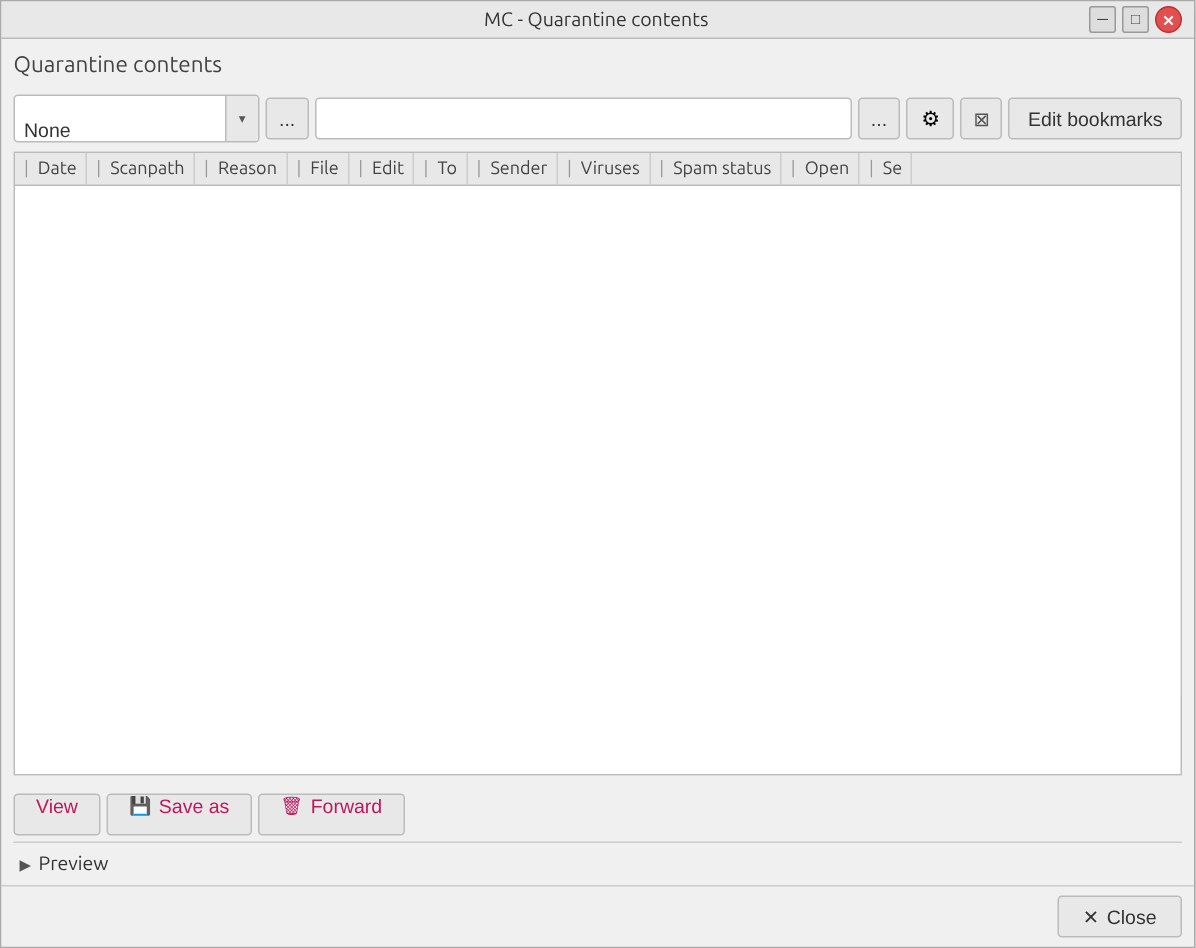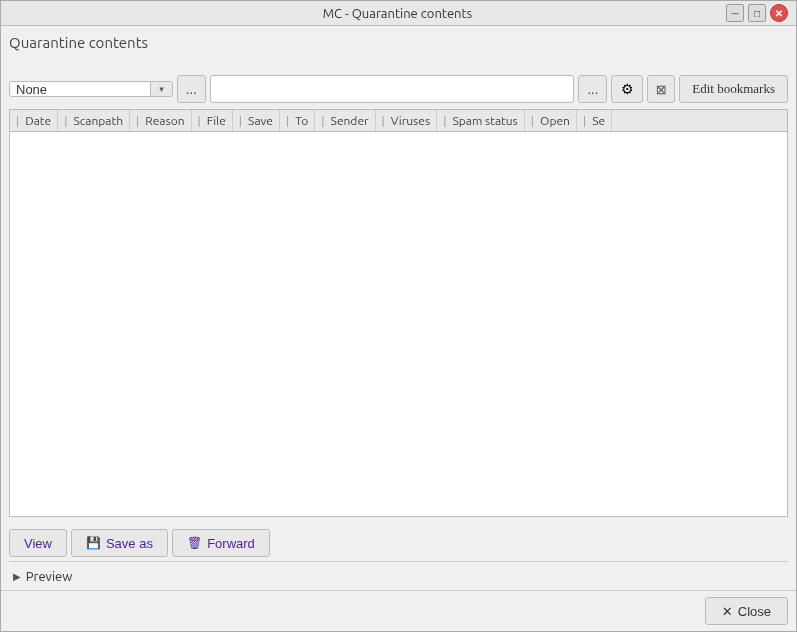--- a/index.html
+++ b/index.html
@@ -66,35 +66,35 @@
     .content-area {
       flex: 1;
       display: flex;
       flex-direction: column;
       padding: 8px 8px 0 8px;
       background: #f0f0f0;
     }
     .page-title {
       font-size: 15px;
       color: #444;
-      margin-bottom: 24px;
+      margin-bottom: 12px;
       font-weight: normal;
     }
     .toolbar {
       display: flex;
       align-items: center;
       gap: 4px;
       margin-bottom: 6px;
     }
     .combo-box {
       display: flex;
-      align-items: center;
+      align-items: flex-end;
       border: 1px solid #bbb;
       background: white;
-      height: 16px;
+      height: 32px;
       border-radius: 3px;
       overflow: hidden;
     }
     .combo-input {
       border: none;
       background: transparent;
       padding: 0 6px;
       width: 140px;
       font-size: 13px;
       outline: none;
@@ -162,21 +162,20 @@
     }
     .edit-bookmarks-btn {
       height: 28px;
       padding: 0 12px;
       border: 1px solid #bbb;
       background: #e8e8e8;
       border-radius: 3px;
       cursor: pointer;
       font-size: 13px;
       color: #333;
-      font-family: Liberation Serif, serif;
     }
     .table-container {
       flex: 1;
       border: 1px solid #bbb;
       background: white;
       overflow: auto;
       margin-bottom: 6px;
     }
     .table-header {
       display: flex;
@@ -212,23 +211,22 @@
       flex-shrink: 0;
     }
     .bottom-btn {
       height: 28px;
       padding: 0 14px;
       border: 1px solid #bbb;
       background: #e8e8e8;
       border-radius: 3px;
       cursor: pointer;
       font-size: 13px;
-      color: #4c1d95;
-      display: flex;
-      align-items: center;
+      color: #be185d;
+      display: flex;
       gap: 5px;
     }
     .preview-section {
       display: flex;
       align-items: center;
       padding: 4px 0;
       flex-shrink: 0;
       border-top: 1px solid #ccc;
     }
     .preview-toggle {
@@ -318,21 +316,21 @@
         <div class="col-header">
           <span class="sep">|</span>
           <span>Reason</span>
         </div>
         <div class="col-header">
           <span class="sep">|</span>
           <span>File</span>
         </div>
         <div class="col-header">
           <span class="sep">|</span>
-          <span>Save</span>
+          <span>Edit</span>
         </div>
         <div class="col-header">
           <span class="sep">|</span>
           <span>To</span>
         </div>
         <div class="col-header">
           <span class="sep">|</span>
           <span>Sender</span>
         </div>
         <div class="col-header">

